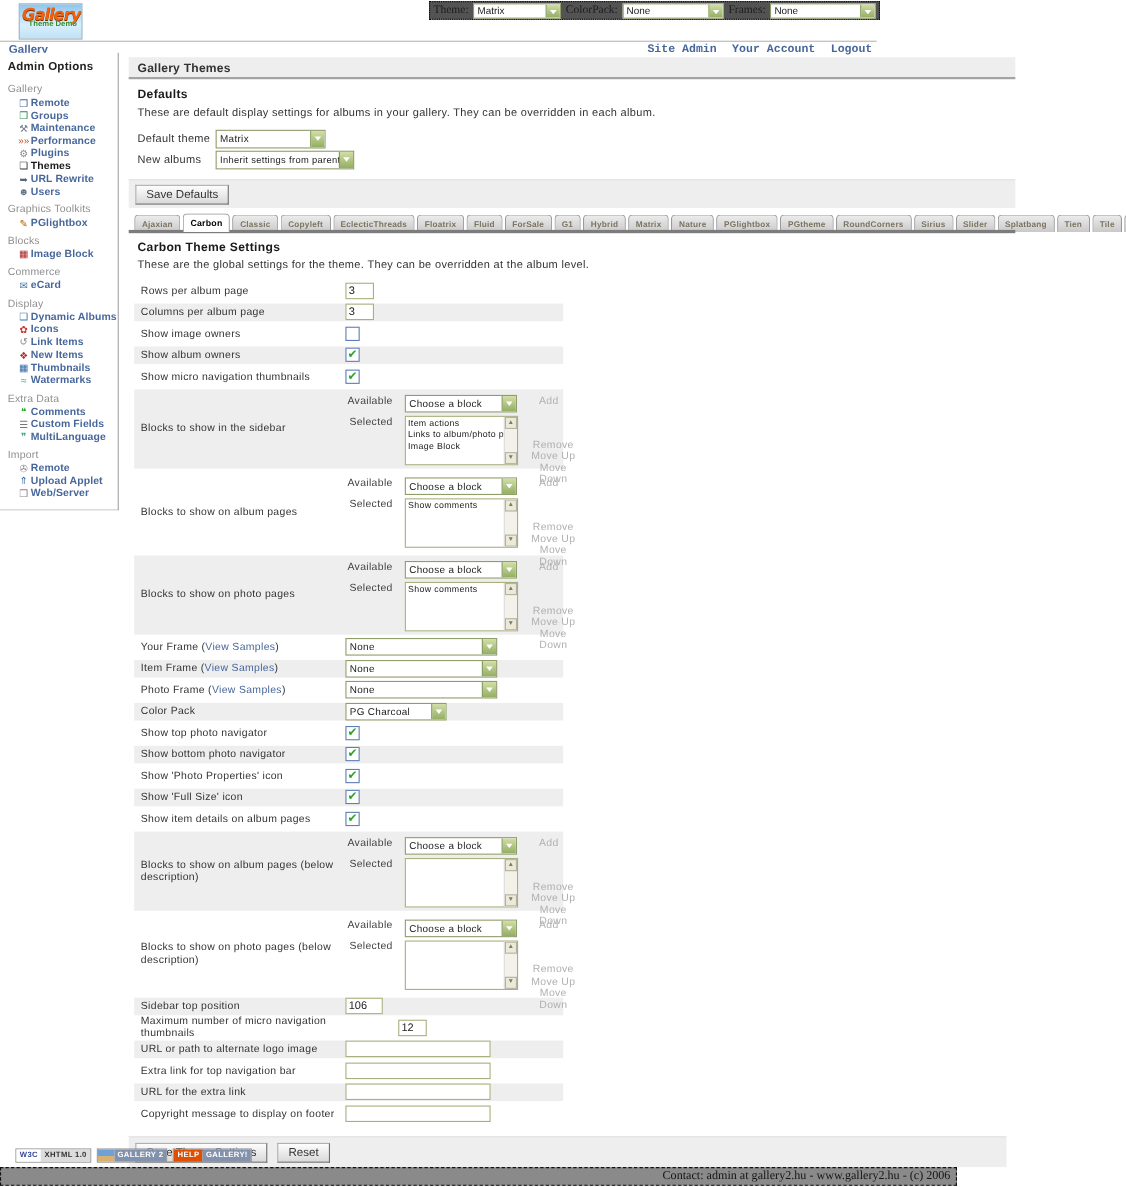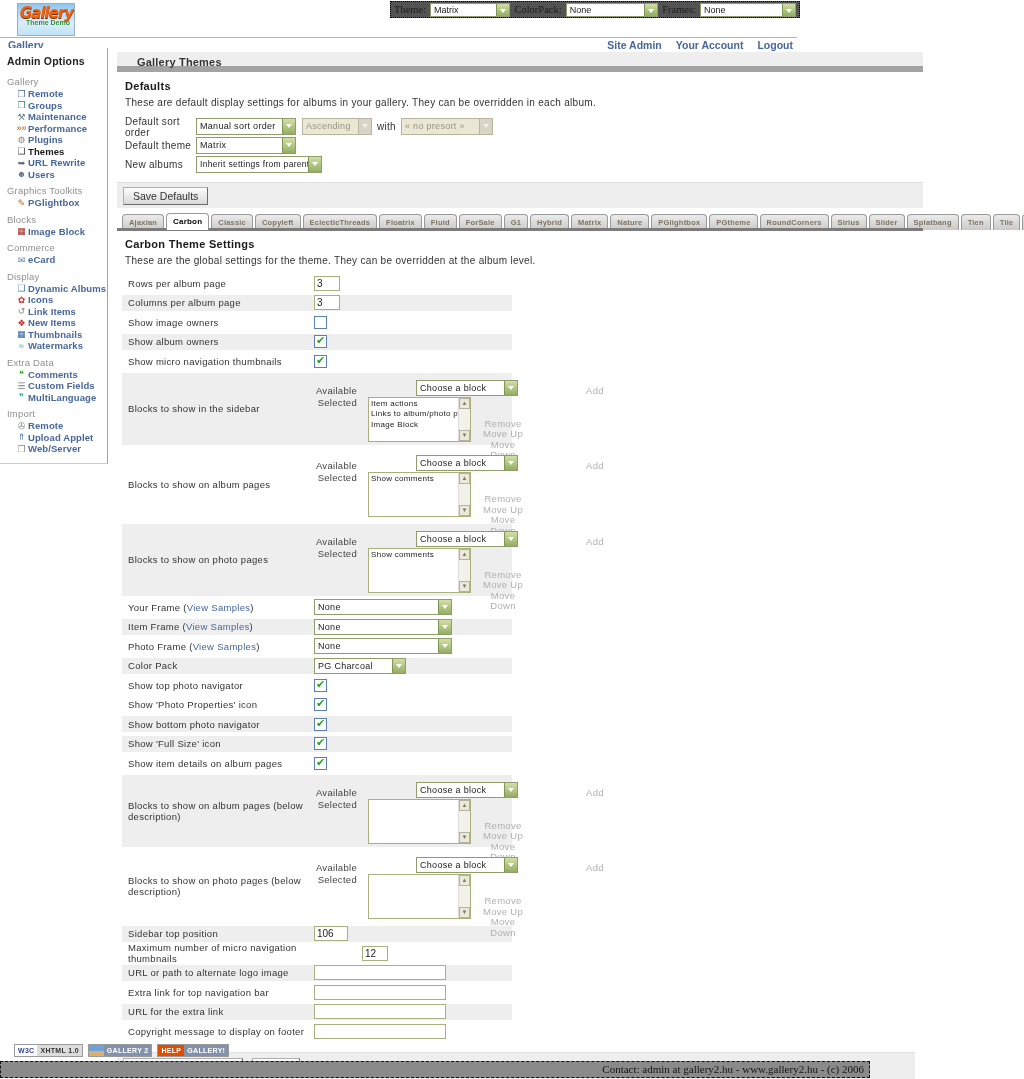--- a/index.html
+++ b/index.html
@@ -56,40 +56,40 @@
   }
   .fsel.disabled { background:#ebe7d5; border-color:#b8b49e; }
   .fsel.disabled .fsel-text { color:#9a947f; }
   .fsel.disabled .fsel-btn { background:#d8d5c6; border-left-color:#b8b49e; }
   .fsel.disabled .fsel-btn::after { border-top-color:#f4f2e6; }
 
   #header-line { position:absolute; left:0; top:37px; width:797px; height:1px; background:#b5b5b5; }
   #nav-row { position:absolute; left:0; top:39px; width:797px; height:13px; font-size:10.5px; }
   #breadcrumb { position:absolute; left:8px; top:0; font-weight:bold; color:#47679b; cursor:pointer; }
   #nav-links { position:absolute; right:4px; top:0; display:flex; gap:14px; }
-  #nav-links span { font-weight:bold; color:#47679b; cursor:pointer; }
+  #nav-links span { font-weight:bold; color:#47679b; cursor:pointer;font-family:Liberation Mono, monospace; }
 
   
   #sidebar {
     position:absolute; left:0; top:48px; width:108px; min-height:386px;
     background:#fff; border-right:1px solid #a3a3a3; border-bottom:1px solid #ccc;
     padding:5px 0 8px 0; font-size:9.5px;
   }
   #sidebar .side-title { font-size:10.5px; font-weight:bold; color:#222; padding:2px 0 4px 7px; letter-spacing:.2px; }
   .side-section-label { color:#8f8f8f; padding:5px 0 1px 7px; letter-spacing:.2px; }
   .side-item { display:flex; align-items:center; height:11.5px; padding-left:15px; cursor:pointer; white-space:nowrap; }
   .side-item .s-icon { width:13px; font-size:9px; line-height:10px; flex:0 0 13px; text-align:center; }
   .side-item .s-label { font-weight:bold; color:#47679b; letter-spacing:.1px; }
   .side-item.active .s-label { color:#1a1a1a; }
 
   
   #main { position:absolute; left:117px; top:52px; width:806px; }
   #page-title-bar {
-    height:20px; background:#eee; border-bottom:6px solid #a3a3a3;
-    font-weight:bold; font-size:11px; color:#333; line-height:20px; padding-left:20px;
+    height:20px; background:#eee; border-bottom:2px solid #a3a3a3;
+    font-weight:bold; font-size:11px; color:#333; line-height:20px; padding-left:8px;
     letter-spacing:.2px;
   }
   .sect-heading { font-weight:bold; font-size:11px; color:#1a1a1a; letter-spacing:.3px; }
   .sect-desc { font-size:10px; color:#333; letter-spacing:.3px; margin-top:5px; }
 
   #defaults { padding:8px 0 0 8px; }
   .df-rows { margin-top:9px; }
   .df-row { display:flex; align-items:center; height:19px; font-size:10px; letter-spacing:.3px; color:#333; }
   .df-row .df-label { width:71px; flex:0 0 71px; }
   .df-with { margin:0 5px; font-size:10px; }
@@ -133,21 +133,21 @@
     width:13px; height:13px; background:#fff; border:1px solid #5c7fb5;
     display:inline-block; position:relative; cursor:pointer;
   }
   .cb.checked::after {
     content:"✔"; position:absolute; left:1px; top:-2px; font-size:11px; color:#2ba12b;
   }
 
   .st-row.blocks { height:72px; margin-bottom:3.5px; align-items:stretch; }
   .st-row.blocks .st-label { align-self:center; }
   .blk-right { padding-top:5px; }
-  .blk-line1 { display:flex; align-items:flex-end; height:18px;gap:48px; }
+  .blk-line1 { display:flex; align-items:flex-start; height:18px; }
   .blk-line2 { display:flex; align-items:flex-start; margin-top:1px; }
   .blk-cap { flex:0 0 43px; text-align:right; margin-right:11px; font-size:9.5px; color:#444; }
   .blk-add { margin-left:20px; color:#b0b0b0; font-size:9.5px; cursor:pointer; }
   .listbox {
     width:103px; height:45px; background:#fff; border:1px solid #a9b07e;
     position:relative; overflow:hidden;
   }
   .listbox .lb-items { margin-right:13px; padding:1px 0 0 2px; }
   .listbox .lb-item { font-size:8px; line-height:10.5px; white-space:nowrap; color:#222; }
   .lb-scroll {
@@ -326,37 +326,20 @@
 </div>
 
 <div id="main">
   <div id="page-title-bar">Gallery Themes</div>
 
   <div id="defaults">
     <div class="sect-heading">Defaults</div>
     <div class="sect-desc">These are default display settings for albums in your gallery. They can be overridden in each album.</div>
     <div class="df-rows">
       <div class="df-row">
-        <span class="df-label">Default sort order</span>
-        <span class="fsel" style="width:100px;height:17px">
-          <span class="fsel-text" style="line-height:15px">Manual sort order</span>
-          <span class="fsel-btn"></span>
-        </span>
-        <span style="width:6px"></span>
-        <span class="fsel disabled" style="width:70px;height:17px">
-          <span class="fsel-text" style="line-height:15px">Ascending</span>
-          <span class="fsel-btn"></span>
-        </span>
-        <span class="df-with">with</span>
-        <span class="fsel disabled" style="width:92px;height:17px">
-          <span class="fsel-text" style="line-height:15px">« no presort »</span>
-          <span class="fsel-btn"></span>
-        </span>
-      </div>
-      <div class="df-row">
         <span class="df-label">Default theme</span>
         <span class="fsel" style="width:100px;height:17px">
           <span class="fsel-text" style="line-height:15px">Matrix</span>
           <span class="fsel-btn"></span>
         </span>
       </div>
       <div class="df-row">
         <span class="df-label">New albums</span>
         <span class="fsel" style="width:126px;height:17px">
           <span class="fsel-text" style="line-height:15px;font-size:8.5px">Inherit settings from parent album</span>
@@ -514,26 +497,26 @@
           <div class="st-label">Color Pack</div>
           <span class="fsel" style="width: 92px; height: 16px;">
             <span class="fsel-text" style="line-height: 14px;">PG Charcoal</span>
             <span class="fsel-btn"></span>
           </span>
         </div>
         <div class="st-row">
           <div class="st-label">Show top photo navigator</div>
           <span class="cb checked"></span>
         </div>
+        <div class="st-row shade">
+          <div class="st-label">Show bottom photo navigator</div>
+          <span class="cb checked"></span>
+        </div>
         <div class="st-row">
           <div class="st-label">Show 'Photo Properties' icon</div>
-          <span class="cb checked"></span>
-        </div>
-        <div class="st-row shade">
-          <div class="st-label">Show bottom photo navigator</div>
           <span class="cb checked"></span>
         </div>
         <div class="st-row shade">
           <div class="st-label">Show 'Full Size' icon</div>
           <span class="cb checked"></span>
         </div>
         <div class="st-row">
           <div class="st-label">Show item details on album pages</div>
           <span class="cb checked"></span>
         </div>

